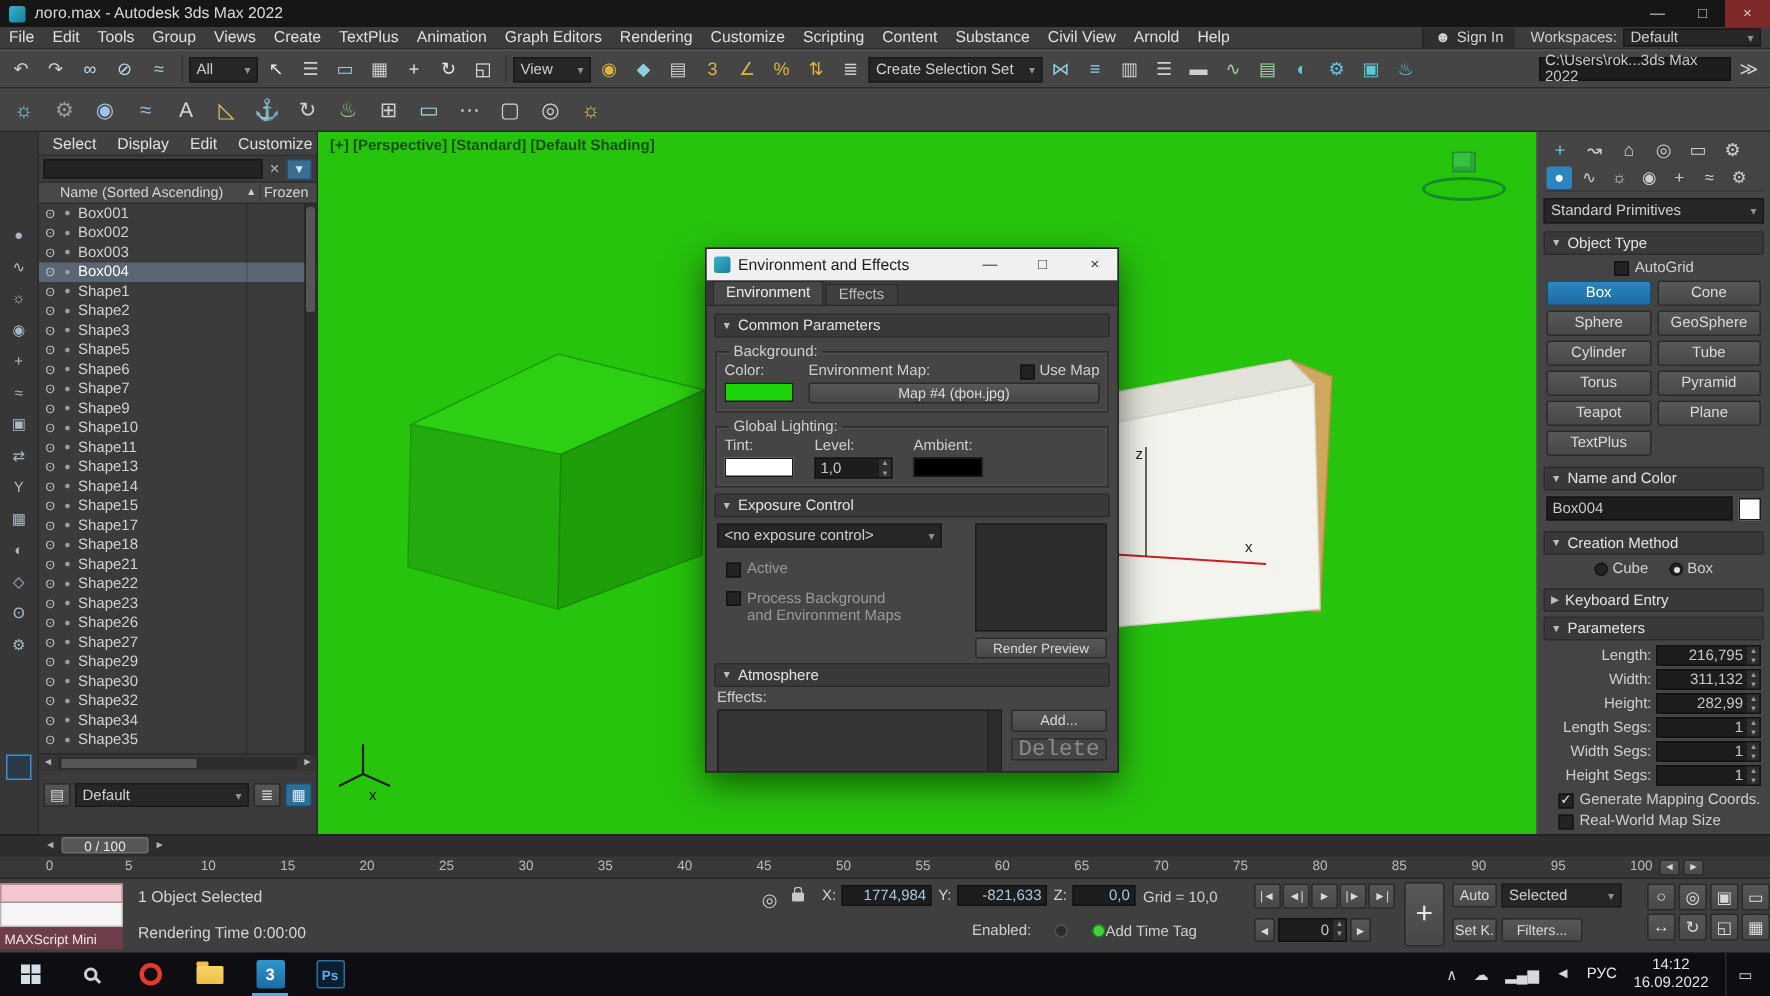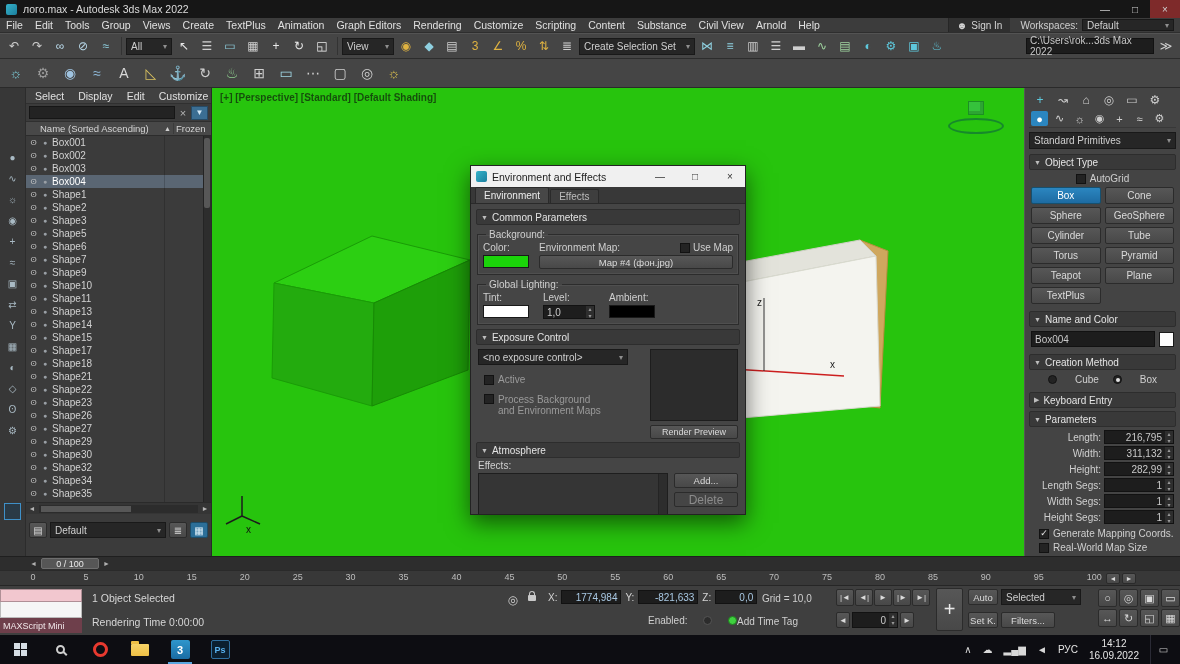--- a/index.html
+++ b/index.html
@@ -112,21 +112,21 @@
 .cp-cats .ico.sel{background:#2b86c0;border-radius:2px;color:#fff;}
 .cp-dd{height:17px;margin:4px 0 2px;}
 .agrow{display:flex;justify-content:center;gap:4px;padding:3px 0 1px;font-size:10px;color:#cfcfcf;align-items:center;}
 .otgrid{display:grid;grid-template-columns:1fr 1fr;gap:3px 4px;padding:2px 2px 4px;}
 .otbtn{height:17px;font-size:10px;}
 .otbtn.sel{background:linear-gradient(#2b86c0,#1d6ba2);border-color:#16506f;color:#fff;}
 .ncrow{display:flex;gap:4px;padding:4px 2px;align-items:center;}
 .ncfield{flex:1;height:16px;}
 .ncswatch{width:15px;height:15px;background:#fdfdfd;border:1px solid #1a1a1a;flex:none;}
 .cmrow{display:flex;gap:14px;justify-content:center;padding:4px 0;font-size:10px;}
-.radio-opt{display:inline-flex;align-items:center;gap:18px;color:#d0d0d0;}
+.radio-opt{display:inline-flex;align-items:center;gap:3px;color:#d0d0d0;}
 .rb{width:9px;height:9px;border-radius:50%;background:#232323;border:1px solid #121212;position:relative;flex:none;}
 .radio-opt.sel .rb::after{content:"";position:absolute;left:2px;top:2px;width:4px;height:4px;border-radius:50%;background:#e2e2e2;}
 .prow{display:flex;align-items:center;padding:1px 2px;}
 .plabel{width:70px;text-align:right;margin-right:3px;font-size:10px;color:#cfcfcf;flex:none;}
 .pfield{flex:1;height:14px;display:flex;}
 .pval{flex:1;background:#1d1d1d;border:1px solid #121212;border-right:none;font-size:10px;color:#c9c9c9;display:flex;align-items:center;justify-content:flex-end;padding:0 3px;min-width:0;}
 .cbrow{display:flex;align-items:center;gap:4px;padding:3px 2px 0 10px;font-size:10px;color:#cfcfcf;}
 
 .sliderrow{left:0;top:556px;width:1180px;height:14px;background:#2d2d2d;border-top:1px solid #1f1f1f;display:flex;align-items:center;padding-left:28px;gap:2px;}
 .trk-arrow{width:11px;font-size:7px;color:#b0b0b0;text-align:center;}
@@ -740,21 +740,21 @@
           <span>Atmosphere</span>
         </div>
       <div style="padding:2px 2px 0;">
         <div class="lbl">Effects:</div>
         <div style="display:flex;gap:6px;margin-top:2px;">
           <div class="listbox">
             <span class="vsb"></span>
           </div>
           <div style="width:64px;flex:none;display:flex;flex-direction:column;gap:4px;">
             <span class="btn" style="height:15px;font-size:9.5px;">Add...</span>
-            <span class="btn dis" style="height:15px;font-size:12px;">Delete</span>
+            <span class="btn dis" style="height:15px;font-size:15px;font-family:Liberation Mono, monospace;">Delete</span>
           </div>
         </div>
       </div>
     </div>
   </div>
 
   <div class="abs sliderrow">
     <span class="trk-arrow">◄</span>
     <span class="trk-slider">0 / 100</span>
     <span class="trk-arrow">►</span>

